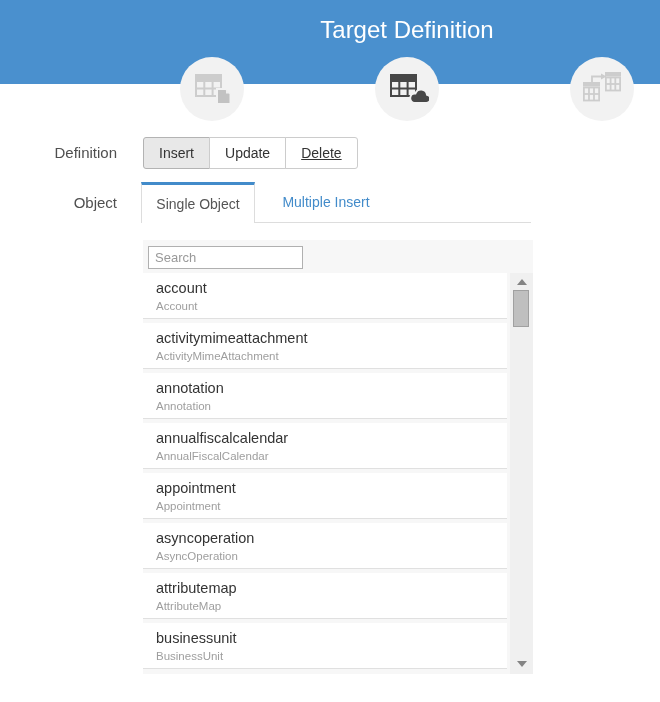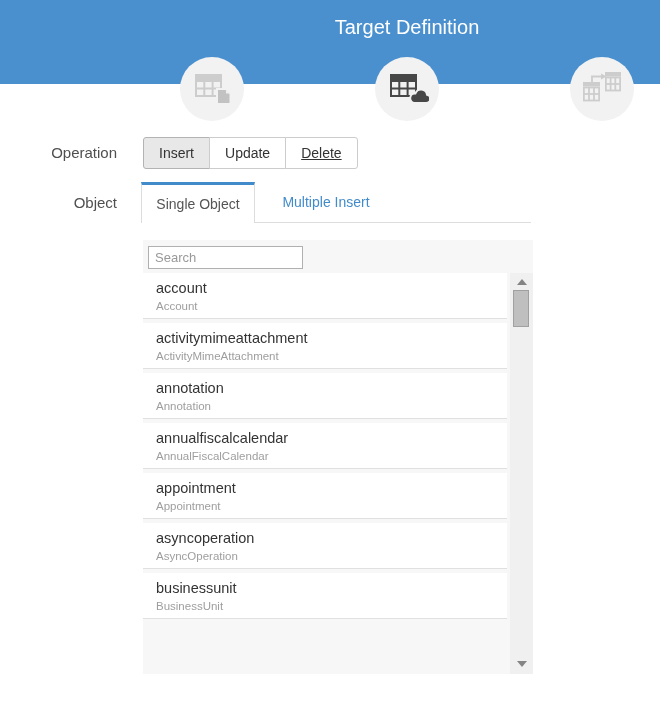--- a/index.html
+++ b/index.html
@@ -11,21 +11,21 @@
     overflow: hidden;
   }
   .header {
     position: absolute; top: 0; left: 0;
     width: 660px; height: 84px;
     background: #4a90ce;
   }
   .title {
     position: absolute; top: 16px; left: 407px;
     transform: translateX(-50%);
-    color: #ffffff; font-size: 20px; font-weight: 400;
+    color: #ffffff; font-size: 24px; font-weight: 400;
     white-space: nowrap;
   }
   .step-circle {
     position: absolute; top: 57px;
     width: 64px; height: 64px; border-radius: 50%;
     background: #f2f2f2;
     display: flex; align-items: center; justify-content: center;
     z-index: 2;
   }
   #step-source  { left: 180px; }
@@ -178,21 +178,21 @@
         <line x1="25.9" y1="17" x2="40.1" y2="17"></line>
         <line x1="30.6" y1="10.5" x2="30.6" y2="23.5"></line>
         <line x1="35.3" y1="10.5" x2="35.3" y2="23.5"></line>
         <path d="M12 15 V9.5 H21.5"></path>
       </g>
       <path d="M21 6.5 l5.5 3 l-5.5 3 z" fill="#cdcdcd"></path>
     </svg>
   </span>
 </div>
 
-<div class="form-label" id="operation-label">Operation</div>
+<div class="form-label" id="operation-label">Definition</div>
 <div class="btn-group">
   <button class="btn active">Insert</button>
   <button class="btn">Update</button>
   <button class="btn">Delete</button>
 </div>
 
 <div class="form-label" id="target-label">Object</div>
 <div class="tabs">
   <div class="tab active">Single Object</div>
   <div class="tab inactive">Multiple Insert</div>
@@ -220,20 +220,24 @@
     </div>
     <div class="row-item">
       <div class="entity-name">appointment</div>
       <div class="entity-sub">Appointment</div>
     </div>
     <div class="row-item">
       <div class="entity-name">asyncoperation</div>
       <div class="entity-sub">AsyncOperation</div>
     </div>
     <div class="row-item">
+      <div class="entity-name">attributemap</div>
+      <div class="entity-sub">AttributeMap</div>
+    </div>
+    <div class="row-item">
       <div class="entity-name">businessunit</div>
       <div class="entity-sub">BusinessUnit</div>
     </div>
 
     <div class="scrollbar">
       <div class="sb-arrow-up"></div>
       <div class="sb-thumb"></div>
       <div class="sb-arrow-down"></div>
     </div>
   </div>

